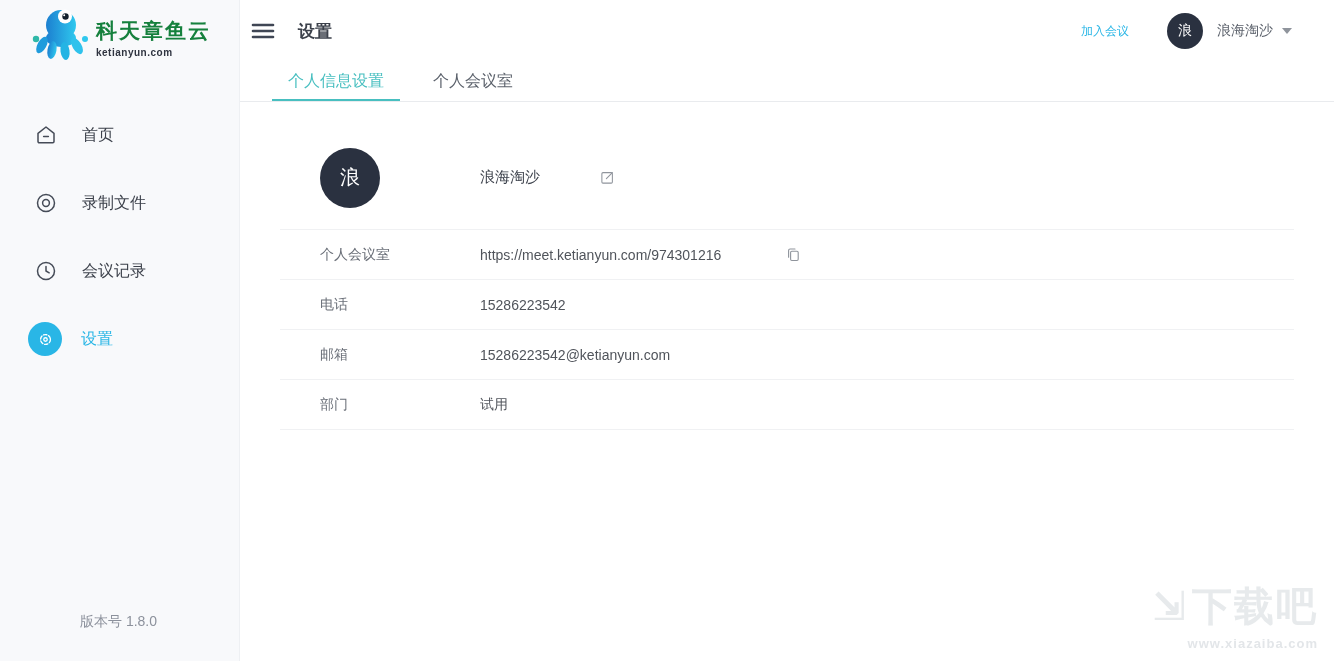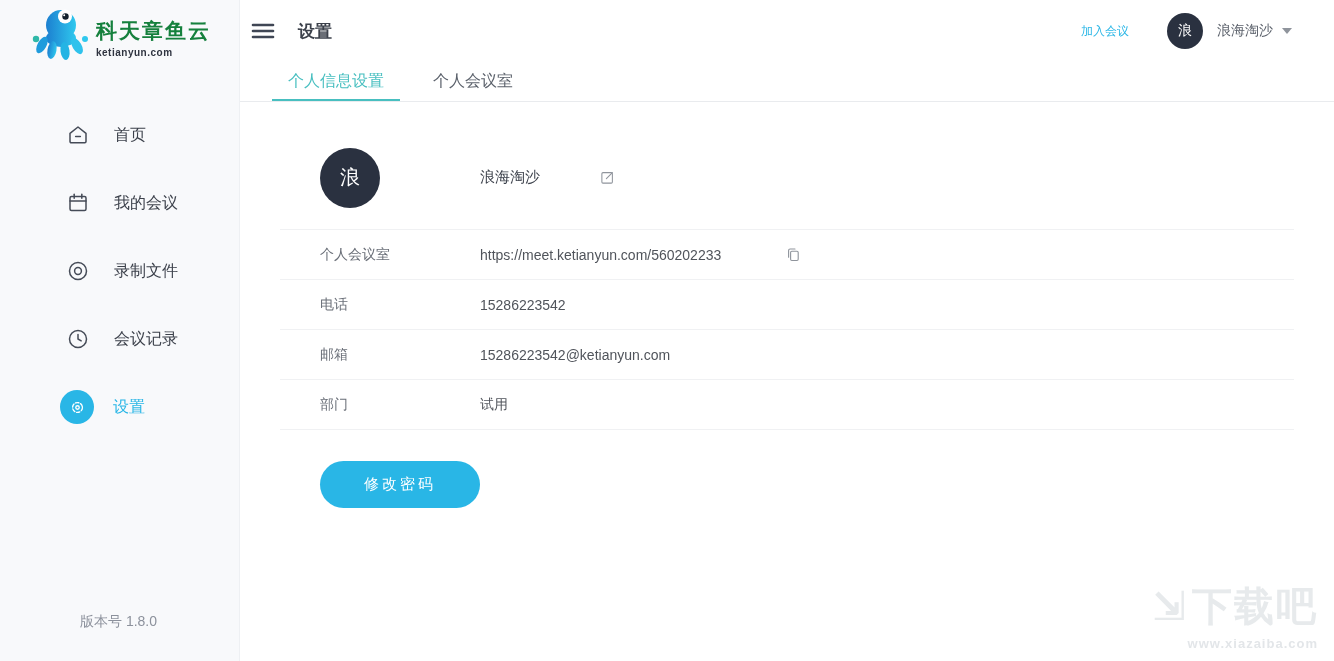--- a/index.html
+++ b/index.html
@@ -18,21 +18,21 @@
   }
   .logo { display:flex; align-items:flex-start; padding:5px 0 0 30px; height:64px; }
   .logo-art { width:64px; height:58px; flex:0 0 64px; }
   .logo-text { margin-left:2px; padding-top:12px; }
   .brand-name { font-size:21px; font-weight:bold; color:#15803d; letter-spacing:2px; }
   .brand-domain { font-size:10px; font-weight:bold; color:#2f3440; text-align:left; margin-top:2px; letter-spacing:0.5px; }
 
   .nav { margin-top:54px; }
   .nav-item {
     display:flex; align-items:center; height:34px;
-    margin-bottom:34px; padding-left:60px; cursor:pointer;
+    margin-bottom:34px; padding-left:28px; cursor:pointer;
   }
   .nav-icon-box { width:36px; height:34px; display:flex; align-items:center; justify-content:center; }
   .nav-label { margin-left:18px; font-size:16px; color:#3c414b; }
   .nav-item.active .nav-icon-box {
     width:34px; height:34px; border-radius:50%;
     background:#29b6e6; margin-right:1px;
   }
   .nav-item.active .nav-label { color:#29b6e6; }
 
   .version { position:absolute; left:80px; bottom:30px; font-size:14px; color:#8c919c; }
@@ -136,31 +136,20 @@
       <div class="nav-item">
         <span class="nav-icon-box">
           <svg width="24" height="24" viewBox="0 0 24 24" fill="none" stroke="#454b57" stroke-width="1.5" stroke-linejoin="round" stroke-linecap="round">
             <path d="M4 10.3 L12 4 L20 10.3 V18.6 a1.2 1.2 0 0 1 -1.2 1.2 H5.2 A1.2 1.2 0 0 1 4 18.6 Z"></path>
             <path d="M9.6 13.6 h4.8"></path>
           </svg>
         </span>
         <span class="nav-label">首页</span>
       </div>
 
-      <div class="nav-item">
-        <span class="nav-icon-box">
-          <svg width="24" height="24" viewBox="0 0 24 24" fill="none" stroke="#454b57" stroke-width="1.5" stroke-linejoin="round" stroke-linecap="round">
-            <rect x="4" y="5.5" width="16" height="14" rx="1.5"></rect>
-            <path d="M8.2 3.2 v4"></path>
-              <path d="M15.8 3.2 v4"></path>
-            <path d="M4 10 h16"></path>
-          </svg>
-        </span>
-        <span class="nav-label">我的会议</span>
-      </div>
 
       <div class="nav-item">
         <span class="nav-icon-box">
           <svg width="24" height="24" viewBox="0 0 24 24" fill="none" stroke="#454b57" stroke-width="1.5">
             <circle cx="12" cy="12" r="8.5"></circle>
             <circle cx="12" cy="12" r="3.4"></circle>
           </svg>
         </span>
         <span class="nav-label">录制文件</span>
       </div>
@@ -220,21 +209,21 @@
         <span class="edit-btn">
           <svg width="15" height="15" viewBox="0 0 20 20" fill="none" stroke="#8f949c" stroke-width="1.4" stroke-linecap="round" stroke-linejoin="round">
             <rect x="2.5" y="3.5" width="14" height="14" rx="1.5"></rect>
             <path d="M8.5 11.5 L16.5 3.5"></path>
           </svg>
         </span>
       </div>
 
       <div class="field-row">
         <span class="field-label">个人会议室</span>
-        <span class="field-value">https://meet.ketianyun.com/560202233</span>
+        <span class="field-value">https://meet.ketianyun.com/974301216</span>
         <span class="copy-btn">
           <svg width="16" height="17" viewBox="0 0 20 21" fill="none" stroke="#8f949c" stroke-width="1.4" stroke-linecap="round" stroke-linejoin="round">
             <rect x="7" y="6.5" width="9.5" height="11.5" rx="1.5"></rect>
             <path d="M4.5 14 V5.5 A1.8 1.8 0 0 1 6.3 3.7 H12.5"></path>
           </svg>
         </span>
       </div>
 
       <div class="field-row">
         <span class="field-label">电话</span>
@@ -244,21 +233,20 @@
       <div class="field-row">
         <span class="field-label">邮箱</span>
         <span class="field-value">15286223542@ketianyun.com</span>
       </div>
 
       <div class="field-row">
         <span class="field-label">部门</span>
         <span class="field-value">试用</span>
       </div>
 
-      <button class="pwd-btn">修改密码</button>
     </section>
   </main>
 
   <div class="watermark">
     <div class="wm-title"><span class="wm-arrow">⇲</span><span>下载吧</span></div>
     <div class="wm-url">www.xiazaiba.com</div>
   </div>
 
 </div>
 

